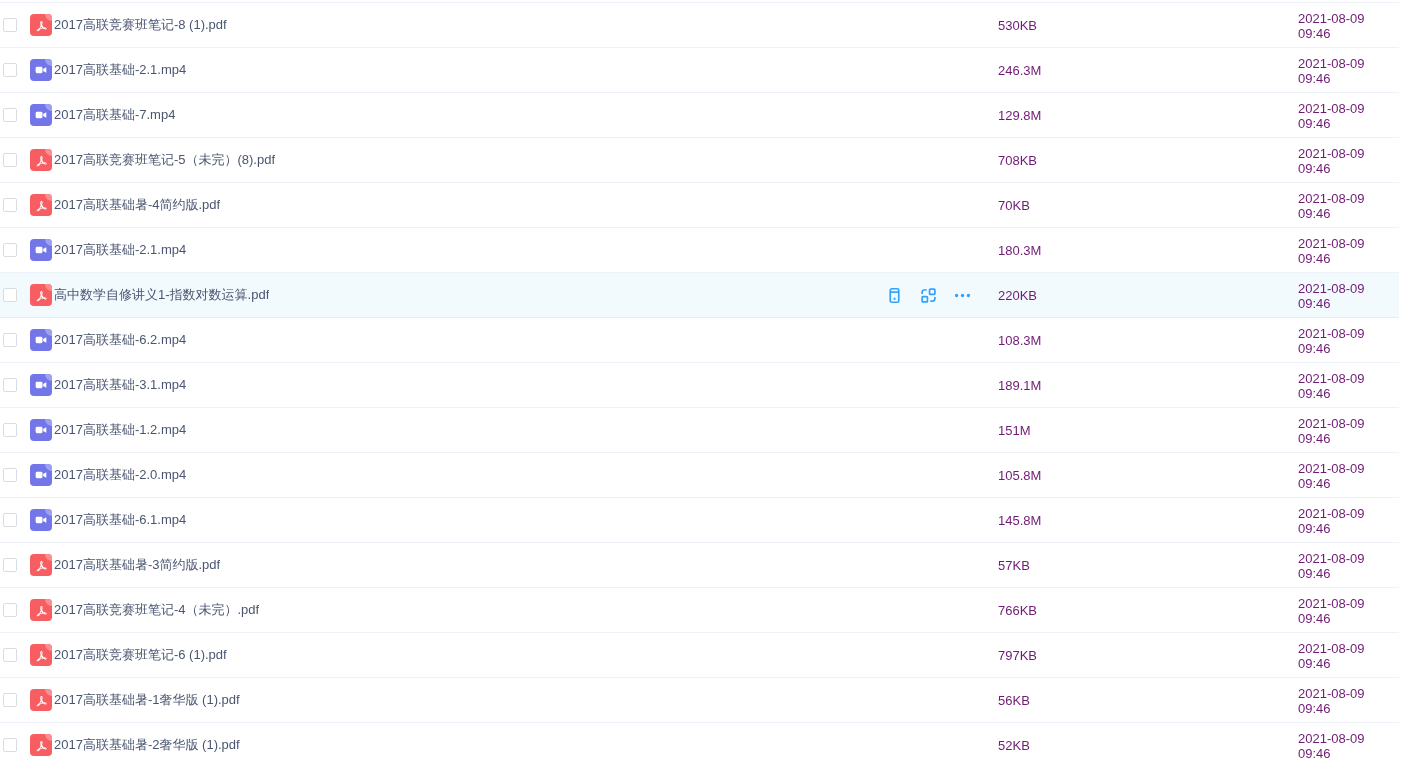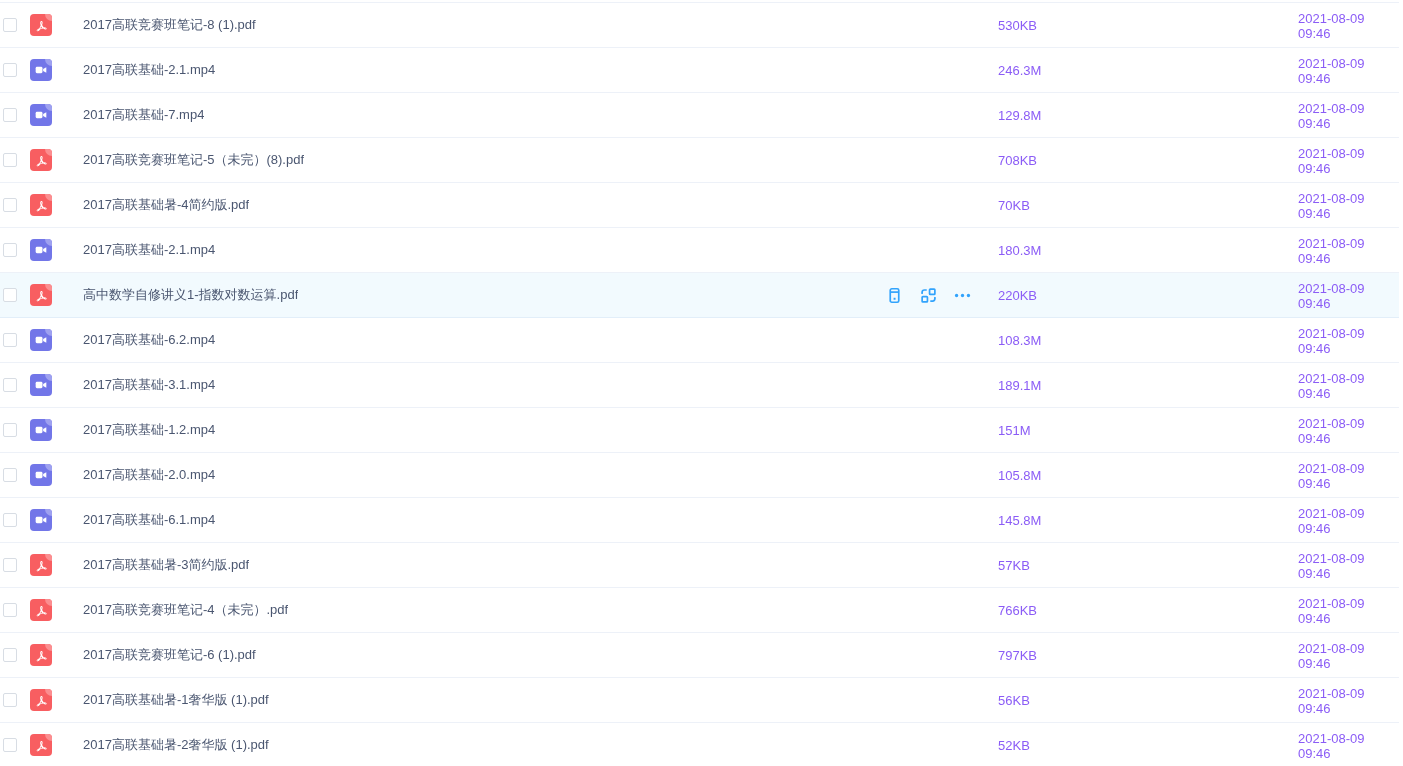--- a/index.html
+++ b/index.html
@@ -49,21 +49,21 @@
   .badge::after {            
     content: "";
     position: absolute; top: 0; right: 0;
     width: 7px; height: 7px;
     border-radius: 0 4px 0 7px;
   }
   .badge.pdf::after  { background: #fb8e90; }
   .badge.video::after{ background: #9ea1f0; }
   .badge svg { position: relative; z-index: 1; }
   .fname {
-    margin-left: 31px;
+    margin-left: 2px;
     font-size: 13px;
     color: #4a5670;
     cursor: pointer;
     white-space: nowrap;
     overflow: hidden;
     text-overflow: ellipsis;
     max-width: 720px;
   }
   .actions {
     position: absolute;
@@ -77,21 +77,21 @@
   .act {
     width: 20px; height: 20px;
     display: flex; align-items: center; justify-content: center;
     cursor: pointer;
   }
   .fsize, .fdate {
     position: absolute;
     top: 0; height: 45px;
     display: flex; align-items: center;
     font-size: 13px;
-    color: #8b5cf6;
+    color: #701a75;
   }
   .fsize { left: 998px; }
   .fdate { left: 1298px; }
 </style>
 </head>
 <body>
 
 <div class="file-list">
     <div class="row">
     <input type="checkbox" class="cbx" style="">

